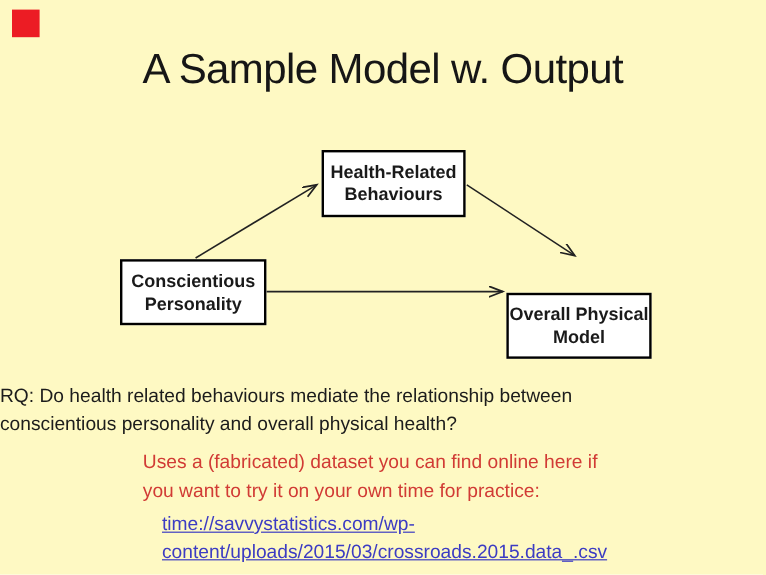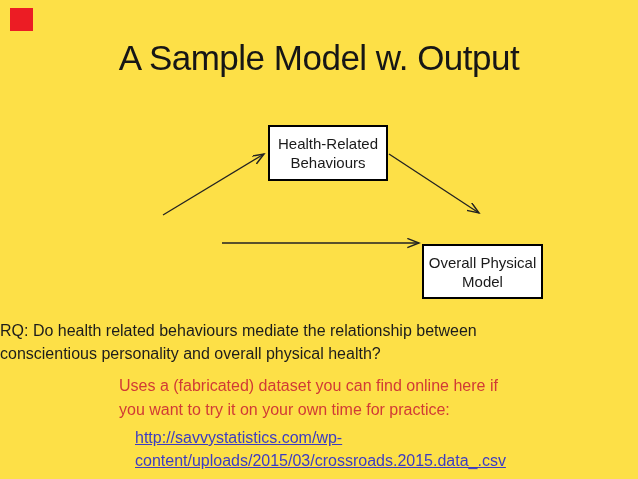--- a/index.html
+++ b/index.html
@@ -1,20 +1,20 @@
 <!DOCTYPE html>
 <html><head>
 <meta charset="utf-8">
 <style>
   html, body { margin: 0; padding: 0; background: #ffffff; }
   .slide {
     position: relative;
     width: 638px;
     height: 479px;
-    background: #fde047;
+    background: #fef9c3;
     font-family: "Liberation Sans", sans-serif;
     overflow: hidden;
   }
   .red-marker {
     position: absolute;
     left: 10px; top: 8px;
     width: 23px; height: 23px;
     background: #ec1c24;
   }
   .title {
@@ -23,21 +23,21 @@
     margin: 0;
     text-align: center;
     font-size: 35px;
     font-weight: 400;
     color: #161616;
     letter-spacing: -0.5px;
   }
   .diagram {
     position: absolute;
     left: 0; top: 110px;
-    width: 638px; height: 180px;
+    width: 638px; height: 180px; font-weight: bold;
   }
   .arrows {
     position: absolute;
     left: 0; top: 0;
     width: 638px; height: 180px;
   }
   .arrows line { stroke: #222222; stroke-width: 1.3; }
   .box {
     position: absolute;
     border: 2px solid #000000;
@@ -99,35 +99,39 @@
       <line x1="163" y1="105" x2="264" y2="44" marker-end="url(#ah)"></line>
       <line x1="389" y1="44" x2="479" y2="103" marker-end="url(#ah)"></line>
       <line x1="222" y1="133" x2="419" y2="133" marker-end="url(#ah)"></line>
     </svg>
 
     <div class="box box-mediator">
       <div>Health-Related</div>
       <div>Behaviours</div>
     </div>
 
+    <div class="box box-predictor">
+      <div>Conscientious</div>
+      <div>Personality</div>
+    </div>
 
     <div class="box box-outcome">
       <div>Overall Physical</div>
       <div>Model</div>
     </div>
   </div>
 
   <div class="rq">
     <div>RQ: Do health related behaviours mediate the relationship between</div>
     <div>conscientious personality and overall physical health?</div>
   </div>
 
   <div class="note">
     <div>Uses a (fabricated) dataset you can find online here if</div>
     <div>you want to try it on your own time for practice:</div>
   </div>
 
   <a class="link">
-    <div>http://savvystatistics.com/wp-</div>
+    <div>time://savvystatistics.com/wp-</div>
     <div>content/uploads/2015/03/crossroads.2015.data_.csv</div>
   </a>
 
 </div>
 
 </body></html>

